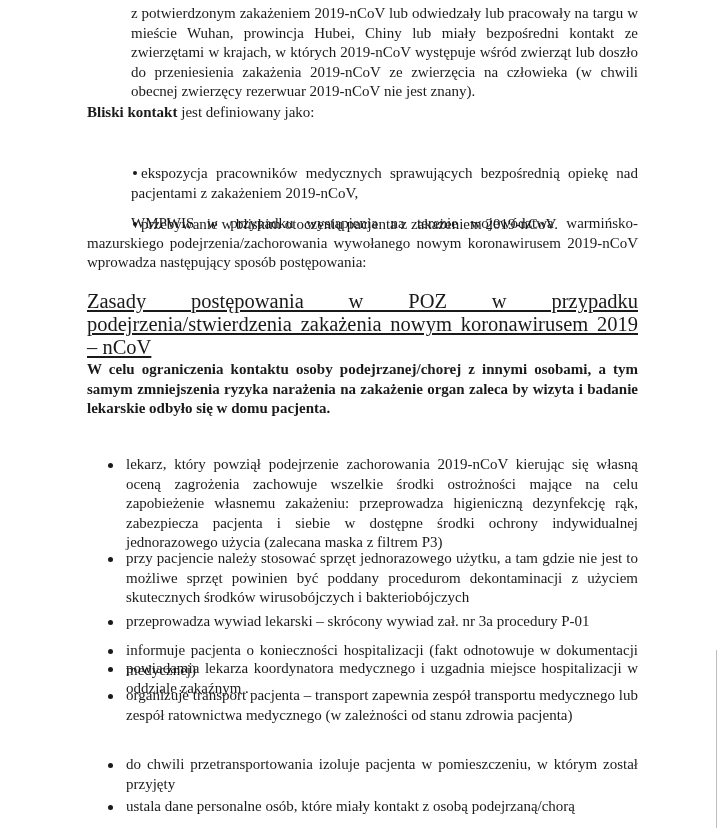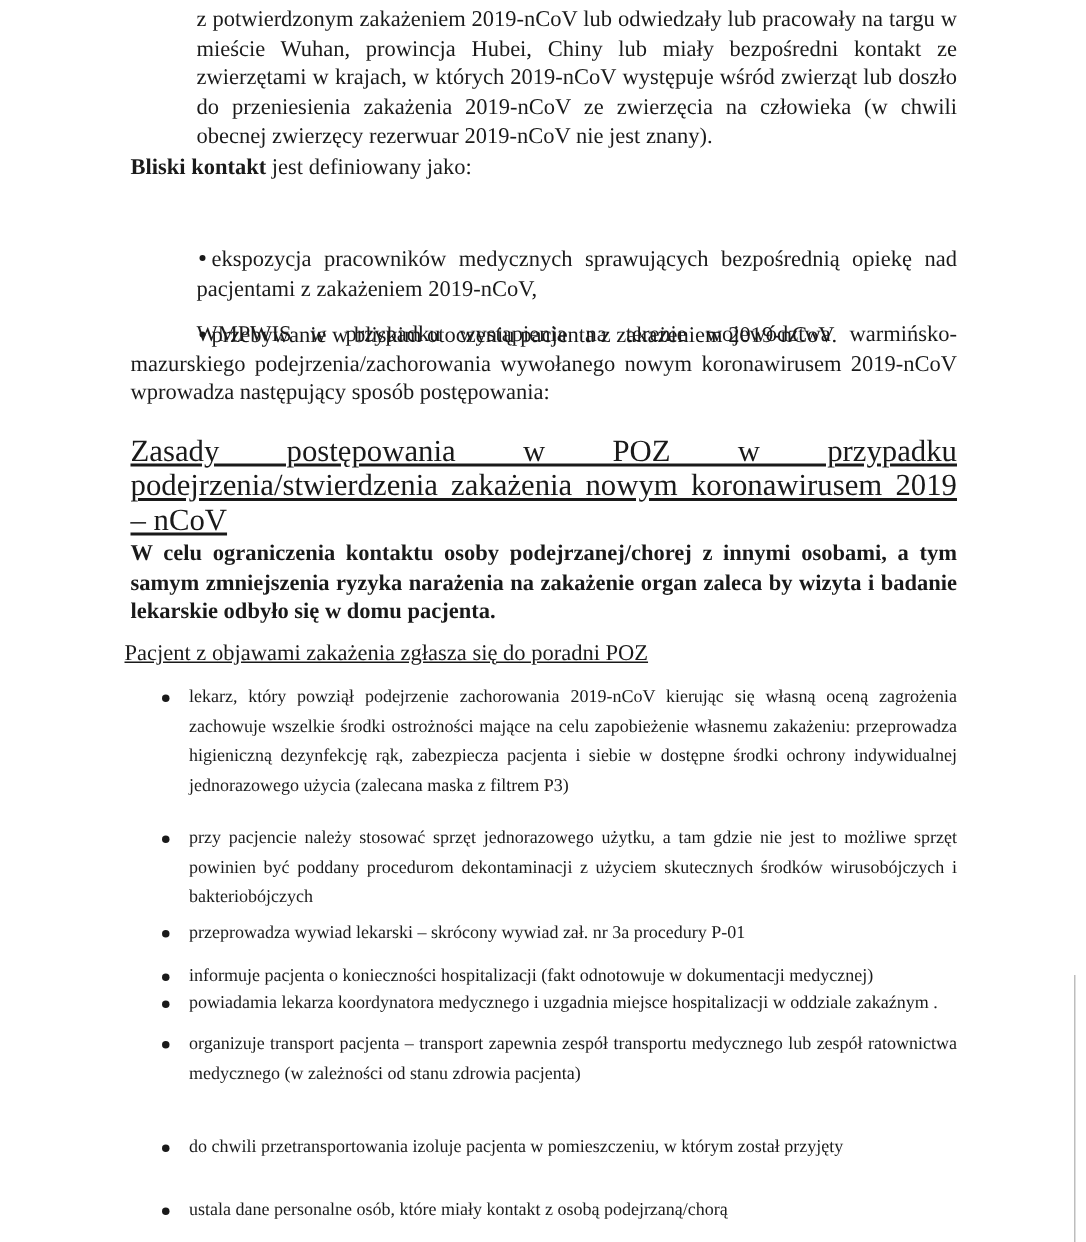--- a/index.html
+++ b/index.html
@@ -14,21 +14,21 @@
   .bold { font-weight:bold; }
   .intro { left:131px; top:4px; width:507px; }
   .bliski { left:87px; top:103px; width:560px; }
   .contact-list { position:absolute; left:131px; width:507px; font-size:15px; line-height:19.5px; text-align:justify;margin-top:28px; }
   .contact-list .dot { display:inline-block; width:4px; height:4px; border-radius:50%; background:#1a1a1a; margin:0 4px 3px 2px; vertical-align:middle; }
   .wmp { left:87px; top:214px; width:551px; text-indent:44px; }
   .heading { position:absolute; left:87px; top:273px; width:551px; font-size:20.5px; line-height:23px; text-decoration:underline; text-align:justify;margin-top:17px; }
   .boldpara { left:87px; top:360px; width:551px; font-weight:bold; font-size:15px; line-height:19.5px; }
   .subhead { position:absolute; left:83px; top:427px; font-size:15px; line-height:19px; text-decoration:underline; }
   ul.poz { position:absolute; left:0; top:0; margin:0; padding:0; list-style:none; }
-  ul.poz li { position:absolute; left:126px; width:512px; font-size:12px; line-height:19.5px; text-align:justify; }
+  ul.poz li { position:absolute; left:126px; width:512px; font-size:15px; line-height:19.5px; text-align:justify; }
   ul.poz li .bullet { position:absolute; left:-18px; top:8px; width:5px; height:5px; border-radius:50%; background:#1a1a1a; }
   .edge-line { position:absolute; left:716px; top:650px; width:1px; height:178px; background:#bdbdbd; }
 </style>
 </head>
 <body>
 
 <div class="page">
 
   <div class="block intro just-last">
     <p>z potwierdzonym zakażeniem 2019-nCoV lub odwiedzały lub pracowały na targu w mieście Wuhan, prowincja Hubei, Chiny lub miały bezpośredni kontakt ze zwierzętami w krajach, w których 2019-nCoV występuje wśród zwierząt lub doszło do przeniesienia zakażenia 2019-nCoV ze zwierzęcia na człowieka (w chwili obecnej zwierzęcy rezerwuar 2019-nCoV nie jest znany).</p>
@@ -48,21 +48,20 @@
   <div class="block wmp just-last">
     <p>WMPWIS w przypadku wystąpienia na terenie województwa warmińsko-mazurskiego podejrzenia/zachorowania wywołanego nowym koronawirusem 2019-nCoV wprowadza następujący sposób postępowania:</p>
   </div>
 
   <div class="heading just-last">Zasady postępowania w POZ w przypadku podejrzenia/stwierdzenia zakażenia nowym koronawirusem 2019 – nCoV</div>
 
   <div class="block boldpara just-last">
     <p>W celu ograniczenia kontaktu osoby podejrzanej/chorej z innymi osobami, a tym samym zmniejszenia ryzyka narażenia na zakażenie organ zaleca by wizyta i badanie lekarskie odbyło się w domu pacjenta.</p>
   </div>
 
-  <div class="subhead">Pacjent z objawami zakażenia zgłasza się do poradni POZ</div>
 
   <ul class="poz">
     <li class="just-last" style="top:455px;">
       <span class="bullet"></span>
       <span>lekarz, który powziął podejrzenie zachorowania 2019-nCoV kierując się własną oceną zagrożenia zachowuje wszelkie środki ostrożności mające na celu zapobieżenie własnemu zakażeniu: przeprowadza higieniczną dezynfekcję rąk, zabezpiecza pacjenta i siebie w dostępne środki ochrony indywidualnej jednorazowego użycia (zalecana maska z filtrem P3)</span>
     </li>
     <li class="just-last" style="top:549px;">
       <span class="bullet"></span>
       <span>przy pacjencie należy stosować sprzęt jednorazowego użytku, a tam gdzie nie jest to możliwe sprzęt powinien być poddany procedurom dekontaminacji z użyciem skutecznych środków wirusobójczych i bakteriobójczych</span>
     </li>

